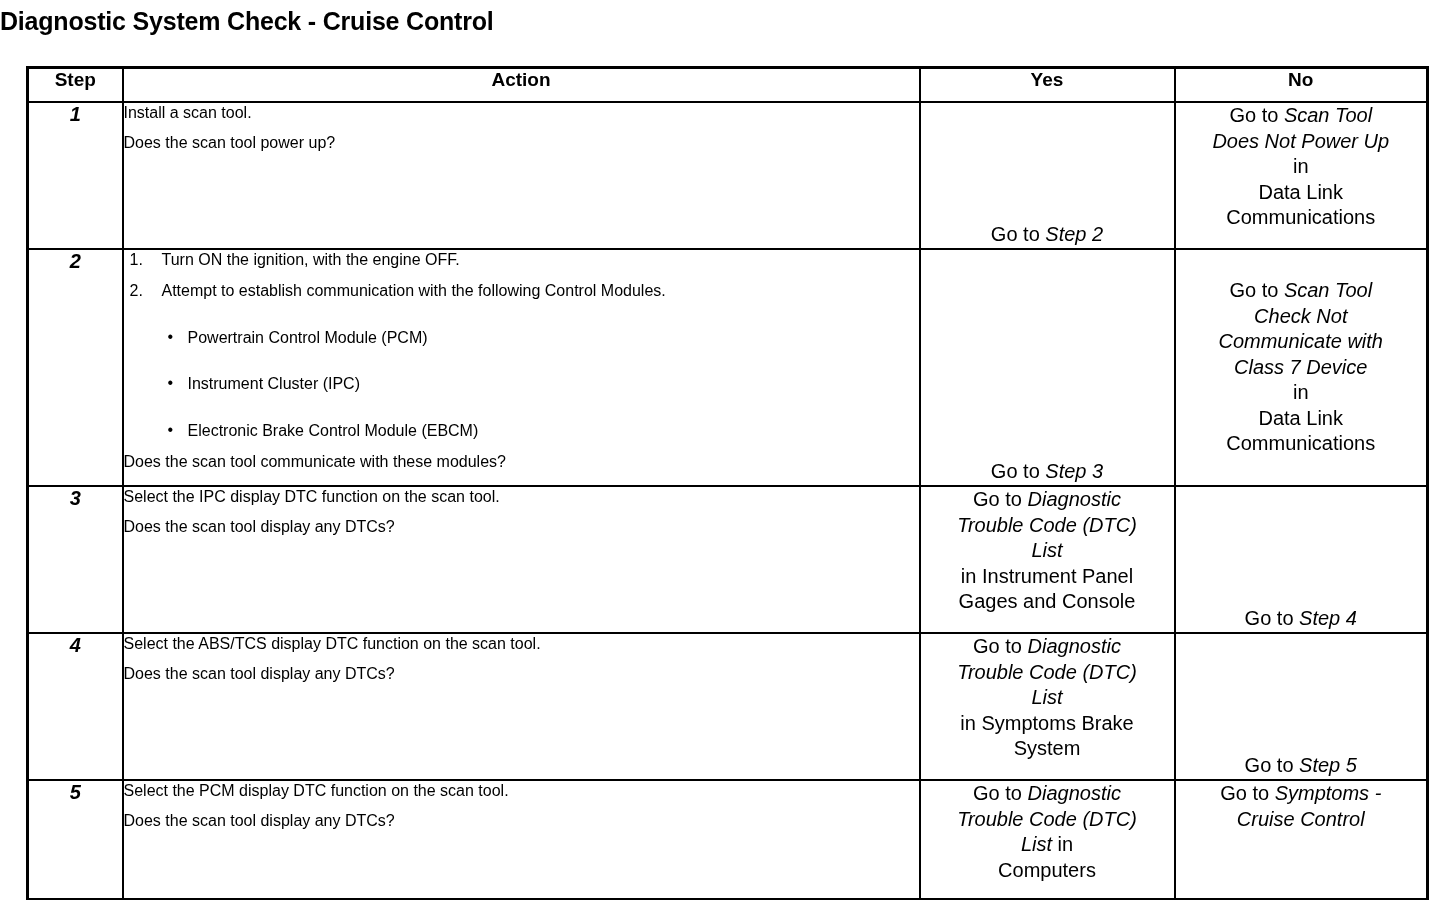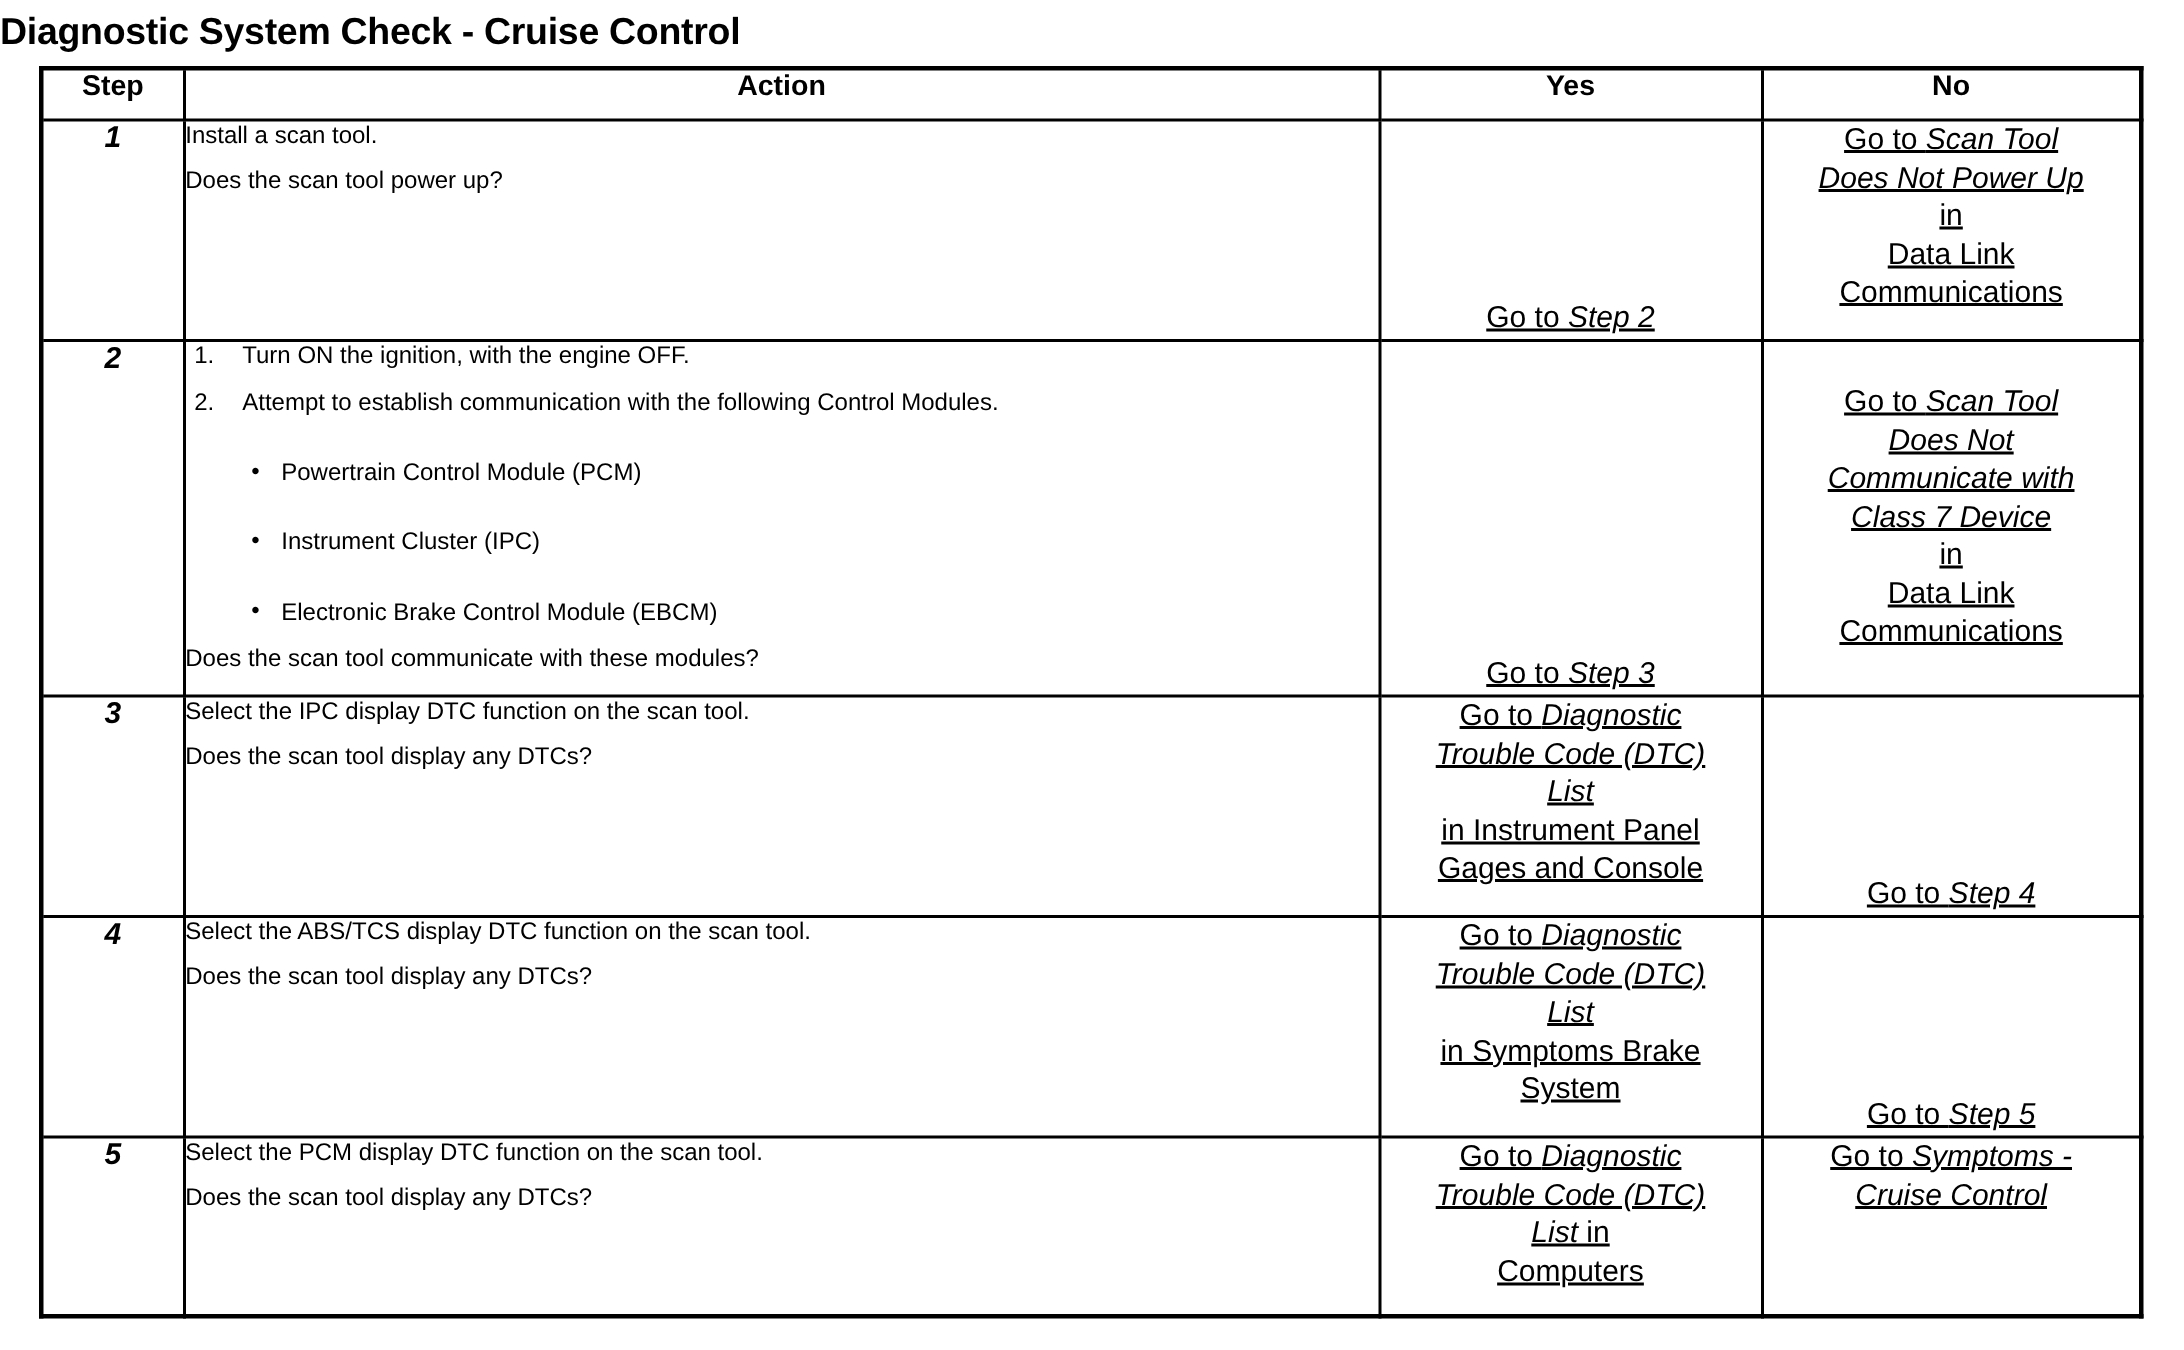--- a/index.html
+++ b/index.html
@@ -29,21 +29,21 @@
     font-weight: bold;
     letter-spacing: -0.2px;
     margin: 8px 0 6px 0;
     padding: 0;
     line-height: 1.1;
   }
 
   .table-wrap {
     position: absolute;
     left: 26px;
-    top: 36px;
+    top: 58px;
     width: 1225px;
   }
 
   table.dsc {
     border-collapse: collapse;
     width: 1400px;
     table-layout: fixed;
     border: 3px solid #000;
   }
 
@@ -132,21 +132,20 @@
     margin-top: 2px;
     white-space: nowrap;
   }
 
   
   td.ans {
     font-size: 20px;
     line-height: 1.28;
     text-align: center;
     padding: 5px 4px 6px 4px;
-    text-decoration: underline;
   }
   td.ans.top    { vertical-align: top; }
   td.ans.bottom { vertical-align: bottom; }
   td.ans.middle { vertical-align: middle; }
 
   td.ans .ans-line { display: block; }
   em.ital { font-style: italic; font-weight: normal; }
 
   
   tr.r1 td { height: 145px; }
@@ -207,21 +206,21 @@
                     <li>Electronic Brake Control Module (EBCM)</li>
                   </ul></li>
               </ol>
               <div class="q-line">Does the scan tool communicate with these modules?</div>
             </td>
             <td class="ans bottom">
               <span class="ans-line"><span>Go to </span><em class="ital">Step 3</em></span>
             </td>
             <td class="ans middle">
               <span class="ans-line"><span>Go to </span><em class="ital">Scan Tool</em></span>
-              <span class="ans-line"><em class="ital">Does Not</em></span>
+              <span class="ans-line"><em class="ital">Check Not</em></span>
               <span class="ans-line"><em class="ital">Communicate with</em></span>
               <span class="ans-line"><em class="ital">Class 7 Device</em></span>
               <span class="ans-line"><span>in</span></span>
               <span class="ans-line"><span>Data Link</span></span>
               <span class="ans-line"><span>Communications</span></span>
             </td>
           </tr>
           <tr class="r3">
             <td class="step">3</td>
             <td class="action">

